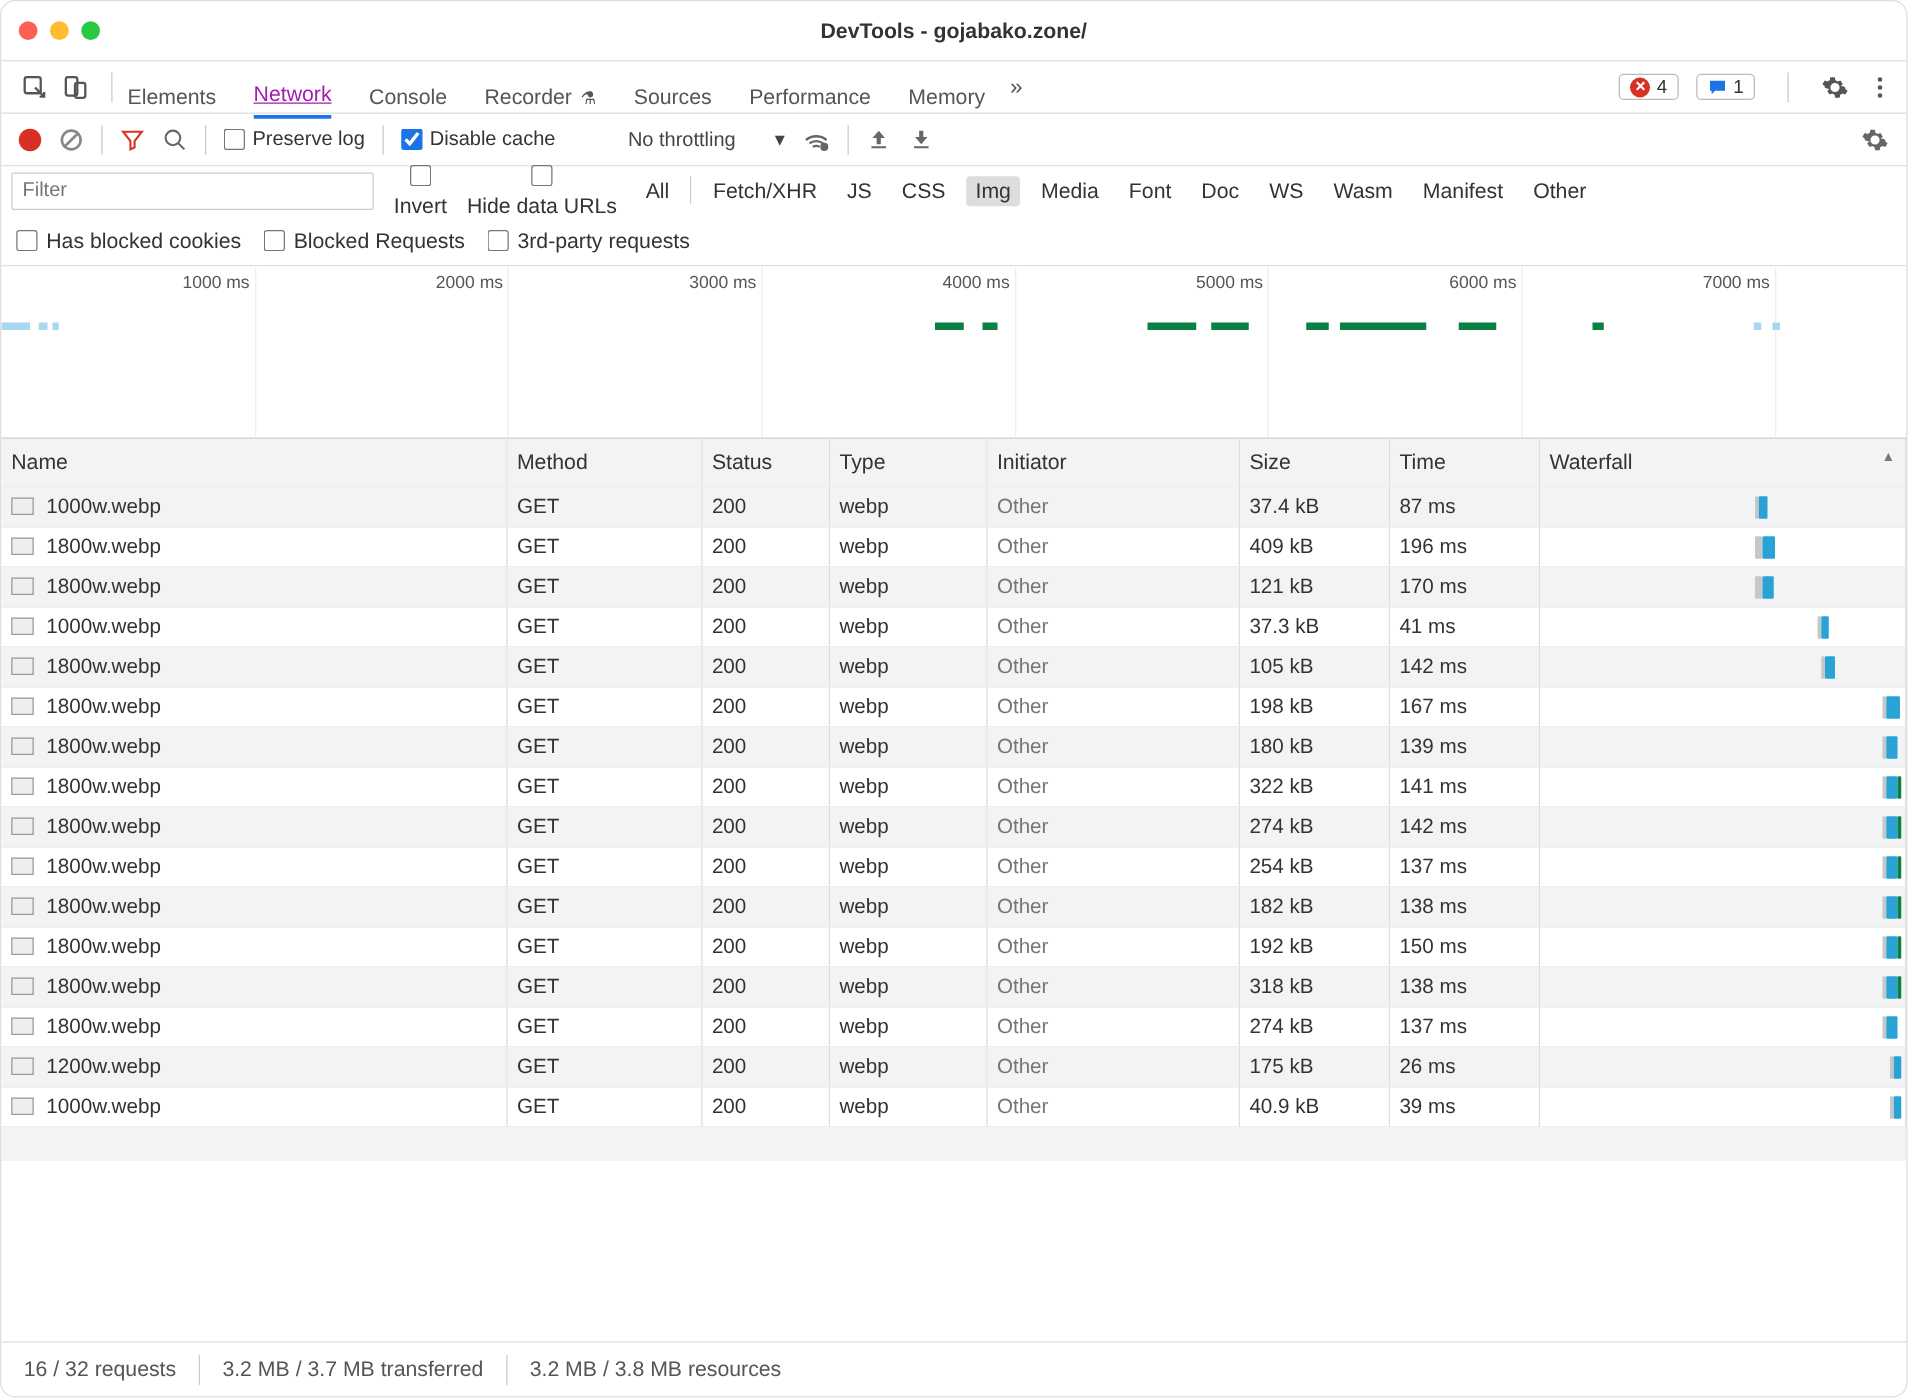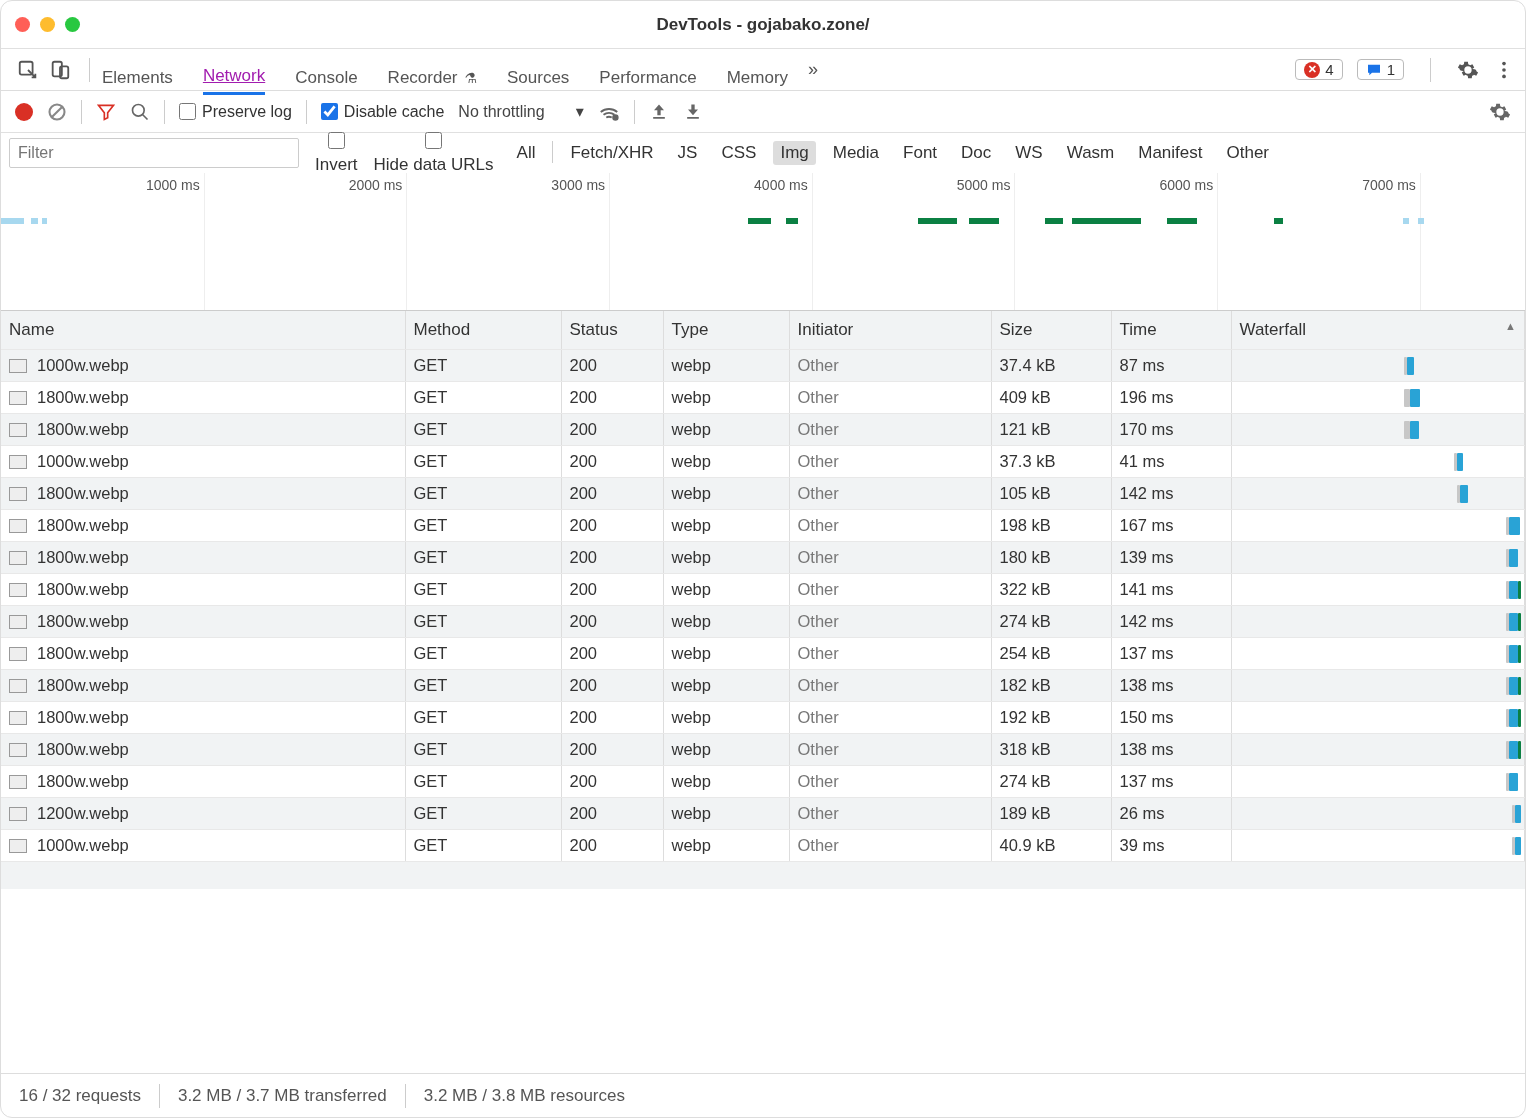--- a/index.html
+++ b/index.html
@@ -34,21 +34,21 @@
 
 
 .toolbar { display: flex; align-items: center; height: 42px; padding: 0 14px; border-bottom: 1px solid #e0e0e0; gap: 14px; font-size: 16px; }
 .toolbar .sep { width: 1px; height: 24px; background: #ccc; }
 .rec { width: 18px; height: 18px; border-radius: 50%; background: #d93025; }
 .nocircle { width: 20px; height: 20px; }
 .funnel { color: #d93025; }
 .toolbar .chk { display: flex; align-items: center; gap: 6px; }
 .toolbar input[type=checkbox] { width: 17px; height: 17px; }
 .toolbar input.chkd { accent-color: #1a73e8; }
-.throttle { color: #444; }
+.throttle { color: #444; margin-left: 44px; }
 .toolbar .right { margin-left: auto; }
 
 
 .filters { display: flex; align-items: center; height: 40px; padding: 0 8px; gap: 16px; font-size: 17px; border-bottom: 0; }
 .filters input[type=text] { width: 290px; height: 30px; padding: 2px 8px; border: 1px solid #ccc; border-radius: 2px; font-size: 16px; }
 .filters .chk { display: flex; align-items: center; gap: 6px; flex-direction: column; }
 .filters input[type=checkbox] { width: 17px; height: 17px; }
 .filter-type { padding: 2px 7px; cursor: pointer; }
 .filter-type.active { background: #ddd; border-radius: 3px; }
 
@@ -217,20 +217,34 @@
         <span class="filter-type">Media</span>
         <span class="filter-type">Font</span>
         <span class="filter-type">Doc</span>
         <span class="filter-type">WS</span>
         <span class="filter-type">Wasm</span>
         <span class="filter-type">Manifest</span>
         <span class="filter-type">Other</span>
       </div>
   </div>
 
+  <div class="filters2">
+    <label class="chk">
+        <input type="checkbox" style="">
+        <span>Has blocked cookies</span>
+      </label>
+    <label class="chk">
+        <input type="checkbox" style="">
+        <span>Blocked Requests</span>
+      </label>
+    <label class="chk">
+        <input type="checkbox" style="">
+        <span>3rd-party requests</span>
+      </label>
+  </div>
 
   <div class="timeline" id="timeline">
       <div class="tickline" style="left: 13.3%;"></div>
       <div class="tick" style="left: 13.3%; text-align: right;">1000 ms</div>
       <div class="tickline" style="left: 26.6%;"></div>
       <div class="tick" style="left: 26.6%;">2000 ms</div>
       <div class="tickline" style="left: 39.9%;"></div>
       <div class="tick" style="left: 39.9%;">3000 ms</div>
       <div class="tickline" style="left: 53.2%;"></div>
       <div class="tick" style="left: 53.2%;">4000 ms</div>
@@ -467,21 +481,21 @@
               <div class="bar q" style="left:94%;width:1%"></div>
               <div class="bar d" style="left:95%;width:3%"></div>
             </td>
           </tr>
           <tr>
             <td class="name"><span class="fi"></span>1200w.webp</td>
             <td>GET</td>
             <td>200</td>
             <td>webp</td>
             <td class="init">Other</td>
-            <td class="size">189 kB</td>
+            <td class="size">175 kB</td>
             <td class="time">26 ms</td>
             <td class="wf">
               <div class="bar q" style="left:96%;width:1%"></div>
               <div class="bar d" style="left:97%;width:2%"></div>
             </td>
           </tr>
           <tr>
             <td class="name"><span class="fi"></span>1000w.webp</td>
             <td>GET</td>
             <td>200</td>

